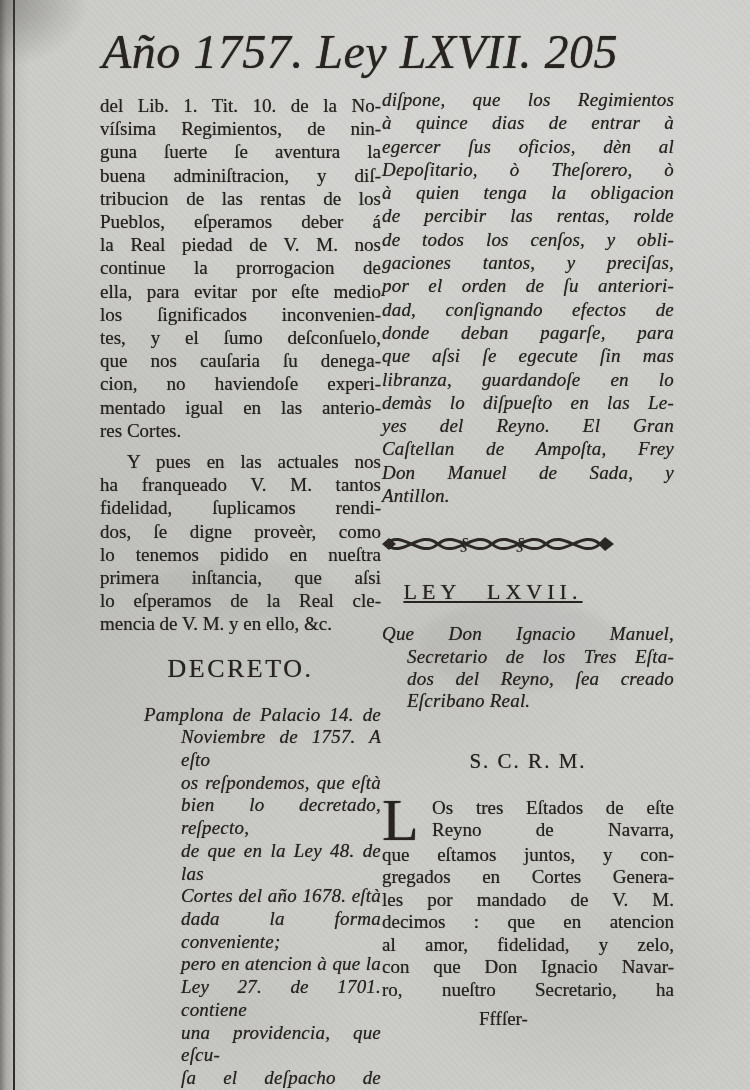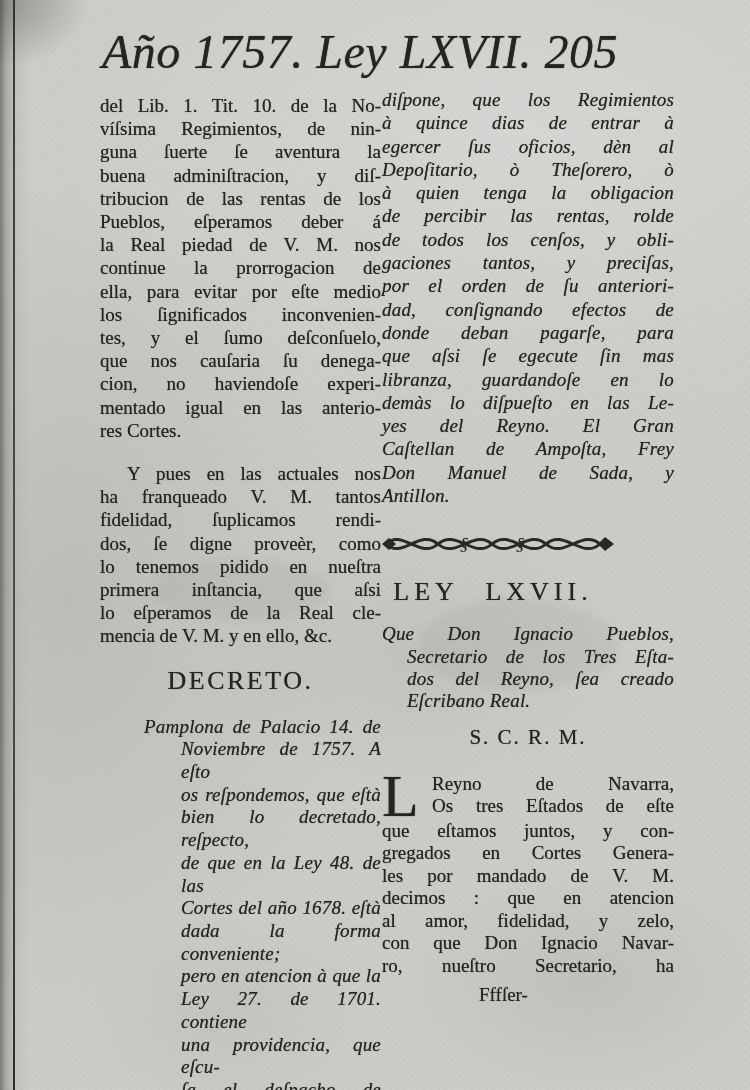--- a/index.html
+++ b/index.html
@@ -56,25 +56,25 @@
   .subtitle-block .tline{line-height:22.3px;}
   .body-block .tline{line-height:22.5px;}
   .section-heading{
     margin-top:20px;text-align:center;
     font-size:26px;letter-spacing:2.5px;line-height:26px;
   }
   .decreto-block{margin-top:22px;margin-left:44px;}
   .ornament-wrap{margin-top:24px;height:26px;}
   .ley-heading{
     margin-top:22px;text-align:center;padding-right:70px;
-    font-size:26px;letter-spacing:5px;word-spacing:16px;line-height:26px;
+    font-size:22px;letter-spacing:5px;word-spacing:16px;line-height:26px;text-decoration:underline;
   }
   .subtitle-block{margin-top:18px;}
   .salutation{
-    margin-top:12px;text-align:center;
+    margin-top:36px;text-align:center;
     font-size:21px;letter-spacing:2px;line-height:24px;
   }
   .body-block{margin-top:24px;}
   .dropcap-row{display:flex;align-items:flex-start;}
   .dropcap{
     flex:0 0 50px;width:50px;
     font-size:60px;line-height:47px;
     text-shadow:0 0 1px rgba(30,26,24,0.9);
   }
   .beside{flex:1;min-width:0;}
@@ -115,21 +115,21 @@
         <div class="tline">la Real piedad de V. M. nos</div>
         <div class="tline">continue la prorrogacion de</div>
         <div class="tline">ella, para evitar por eſte medio</div>
         <div class="tline">los ſignificados inconvenien-</div>
         <div class="tline">tes, y el ſumo deſconſuelo,</div>
         <div class="tline">que nos cauſaria ſu denega-</div>
         <div class="tline">cion, no haviendoſe experi-</div>
         <div class="tline">mentado igual en las anterio-</div>
         <div class="tline nj">res Cortes.</div>
       </div>
-    <div class="indent-first" style="margin-top:20px;">
+    <div class="indent-first" style="margin-top:8px;">
         <div class="tline">Y pues en las actuales nos</div>
         <div class="tline">ha franqueado V. M. tantos</div>
         <div class="tline">fidelidad, ſuplicamos rendi-</div>
         <div class="tline">dos, ſe digne proveèr, como</div>
         <div class="tline">lo tenemos pidido en nueſtra</div>
         <div class="tline">primera inſtancia, que aſsi</div>
         <div class="tline">lo eſperamos de la Real cle-</div>
         <div class="tline nj">mencia de V. M. y en ello, &amp;c.</div>
       </div>
     <div class="section-heading">DECRETO.</div>
@@ -179,34 +179,34 @@
         <path d="M0,13 L7,7 L14,13 L7,19 Z" fill="#2b2826"></path>
         <path d="M216,13 L223,6 L232,13 L223,20 Z" fill="#2b2826"></path>
         <text x="78" y="19" font-size="17" fill="#2b2826">§</text>
         <text x="134" y="19" font-size="17" fill="#2b2826">§</text>
       </svg>
     </div>
 
     <div class="ley-heading">LEY LXVII.</div>
 
     <div class="italic hang-sm subtitle-block">
-        <div class="tline">Que Don Ignacio Pueblos,</div>
+        <div class="tline">Que Don Ignacio Manuel,</div>
         <div class="tline">Secretario de los Tres Eſta-</div>
         <div class="tline">dos del Reyno, ſea creado</div>
         <div class="tline nj">Eſcribano Real.</div>
       </div>
 
     <div class="salutation">S. C. R. M.</div>
 
     <div class="body-block">
       <div class="dropcap-row">
         <div class="dropcap">L</div>
         <div class="beside">
+            <div class="tline">Os tres Eſtados de eſte</div>
             <div class="tline">Reyno de Navarra,</div>
-            <div class="tline">Os tres Eſtados de eſte</div>
           </div>
       </div>
       <div>
           <div class="tline">que eſtamos juntos, y con-</div>
           <div class="tline">gregados en Cortes Genera-</div>
           <div class="tline">les por mandado de V. M.</div>
           <div class="tline">decimos : que en atencion</div>
           <div class="tline">al amor, fidelidad, y zelo,</div>
           <div class="tline">con que Don Ignacio Navar-</div>
           <div class="tline">ro, nueſtro Secretario, ha</div>

